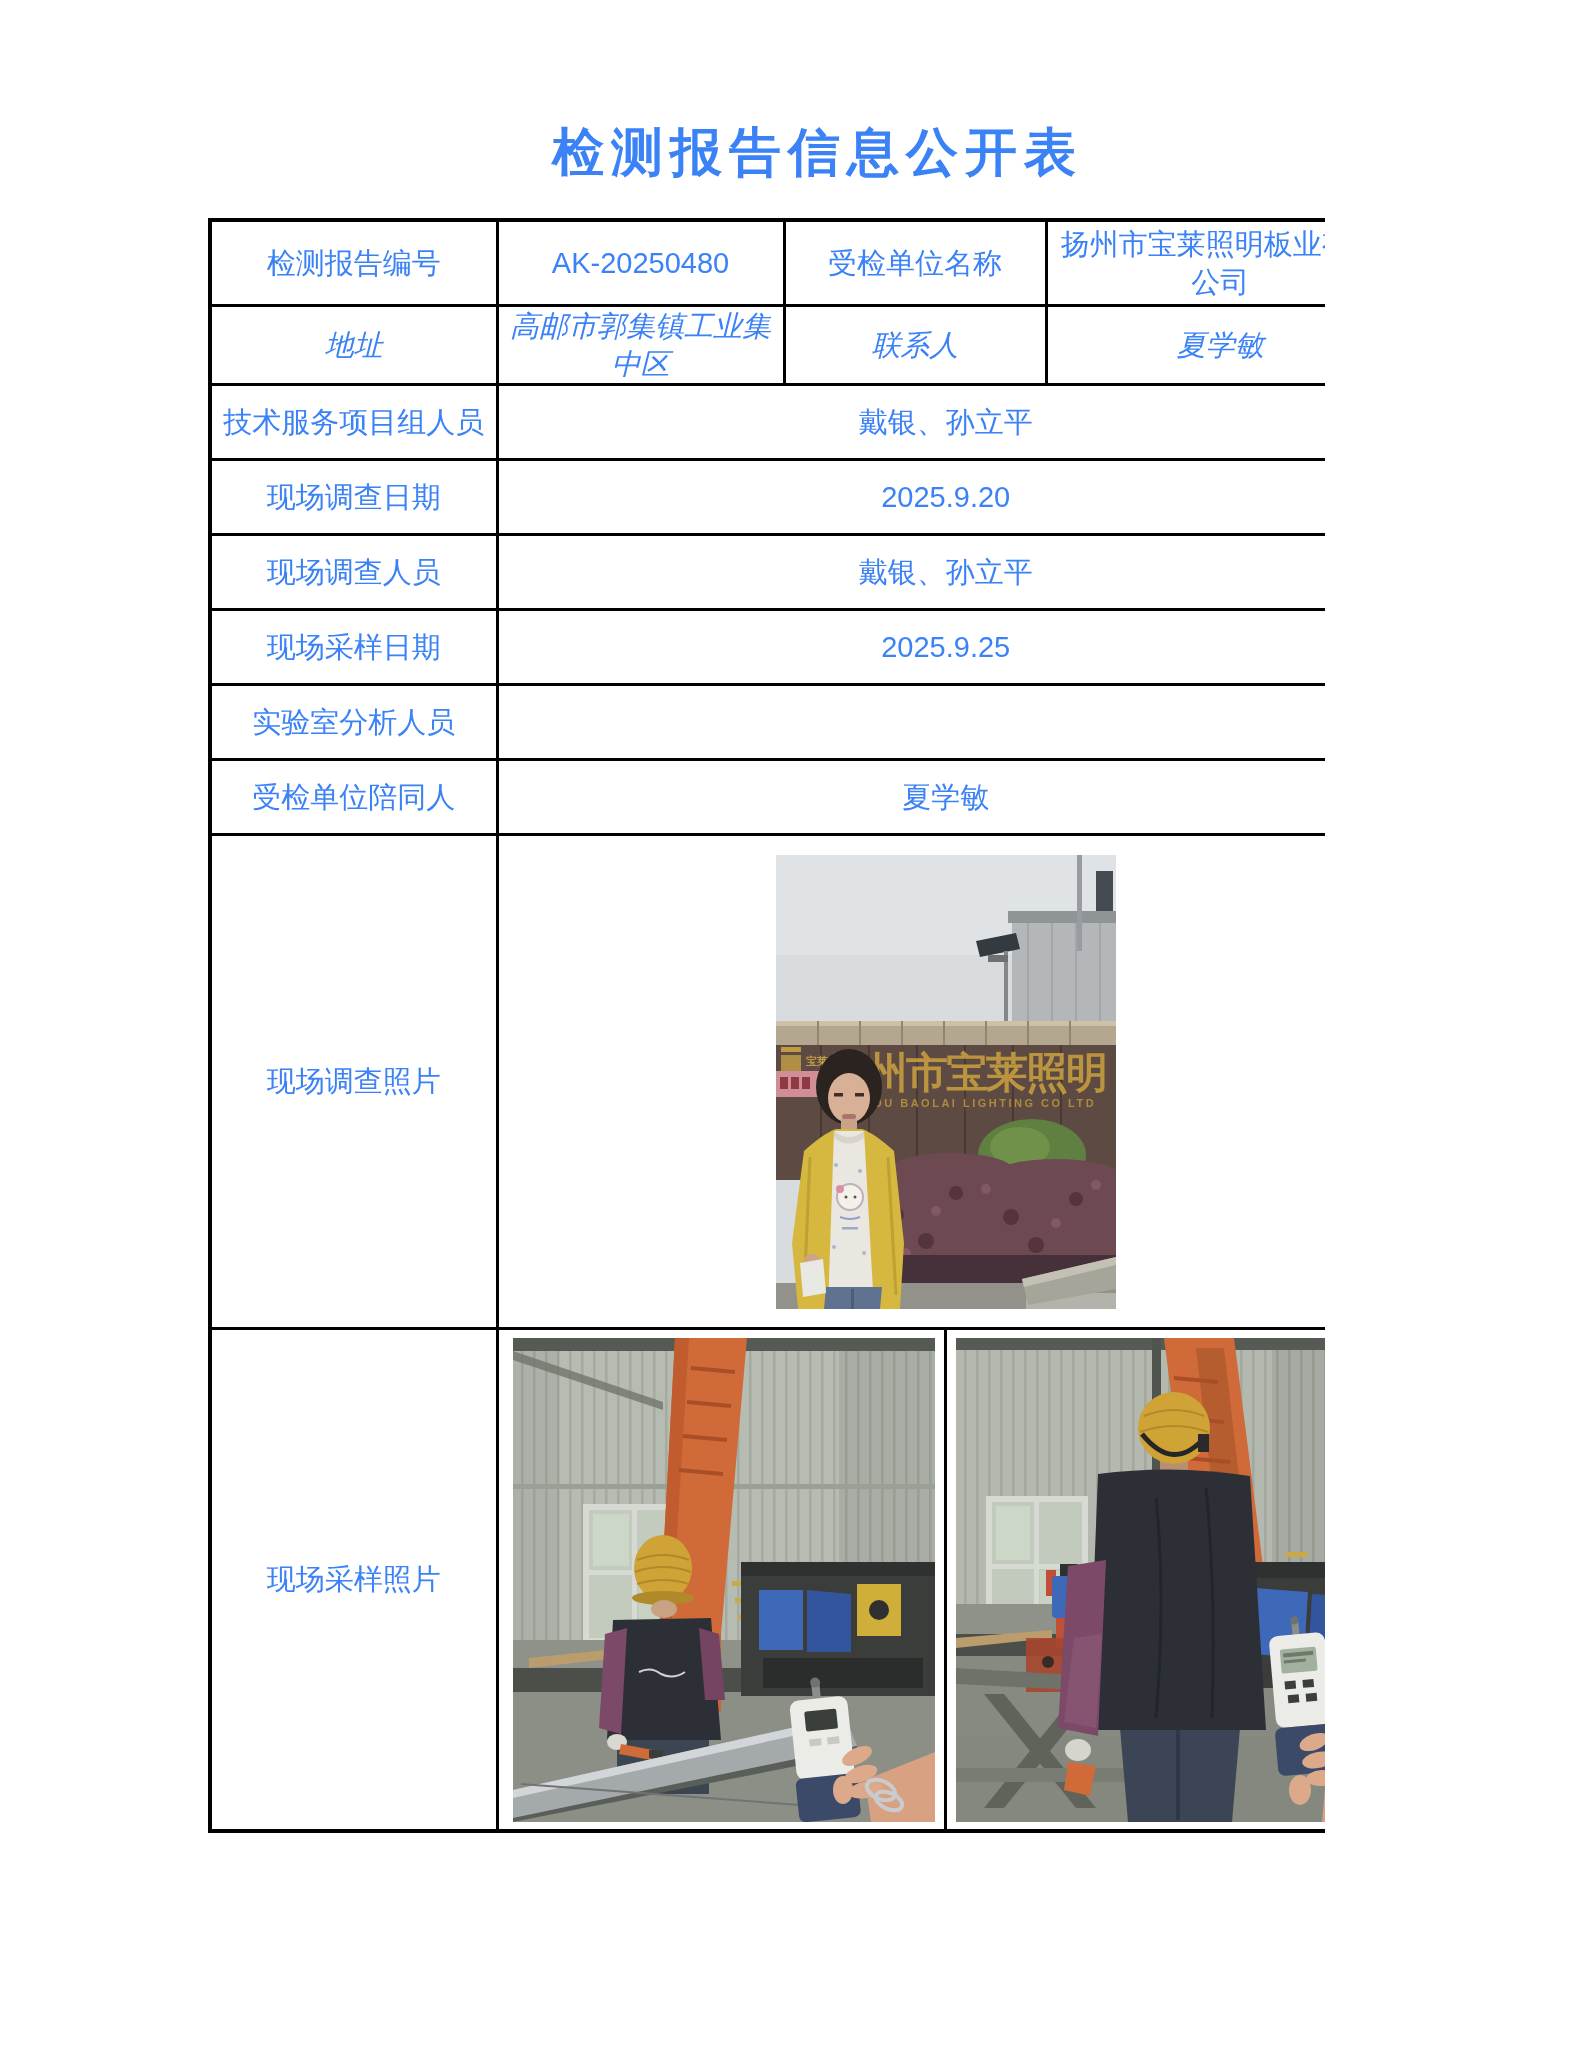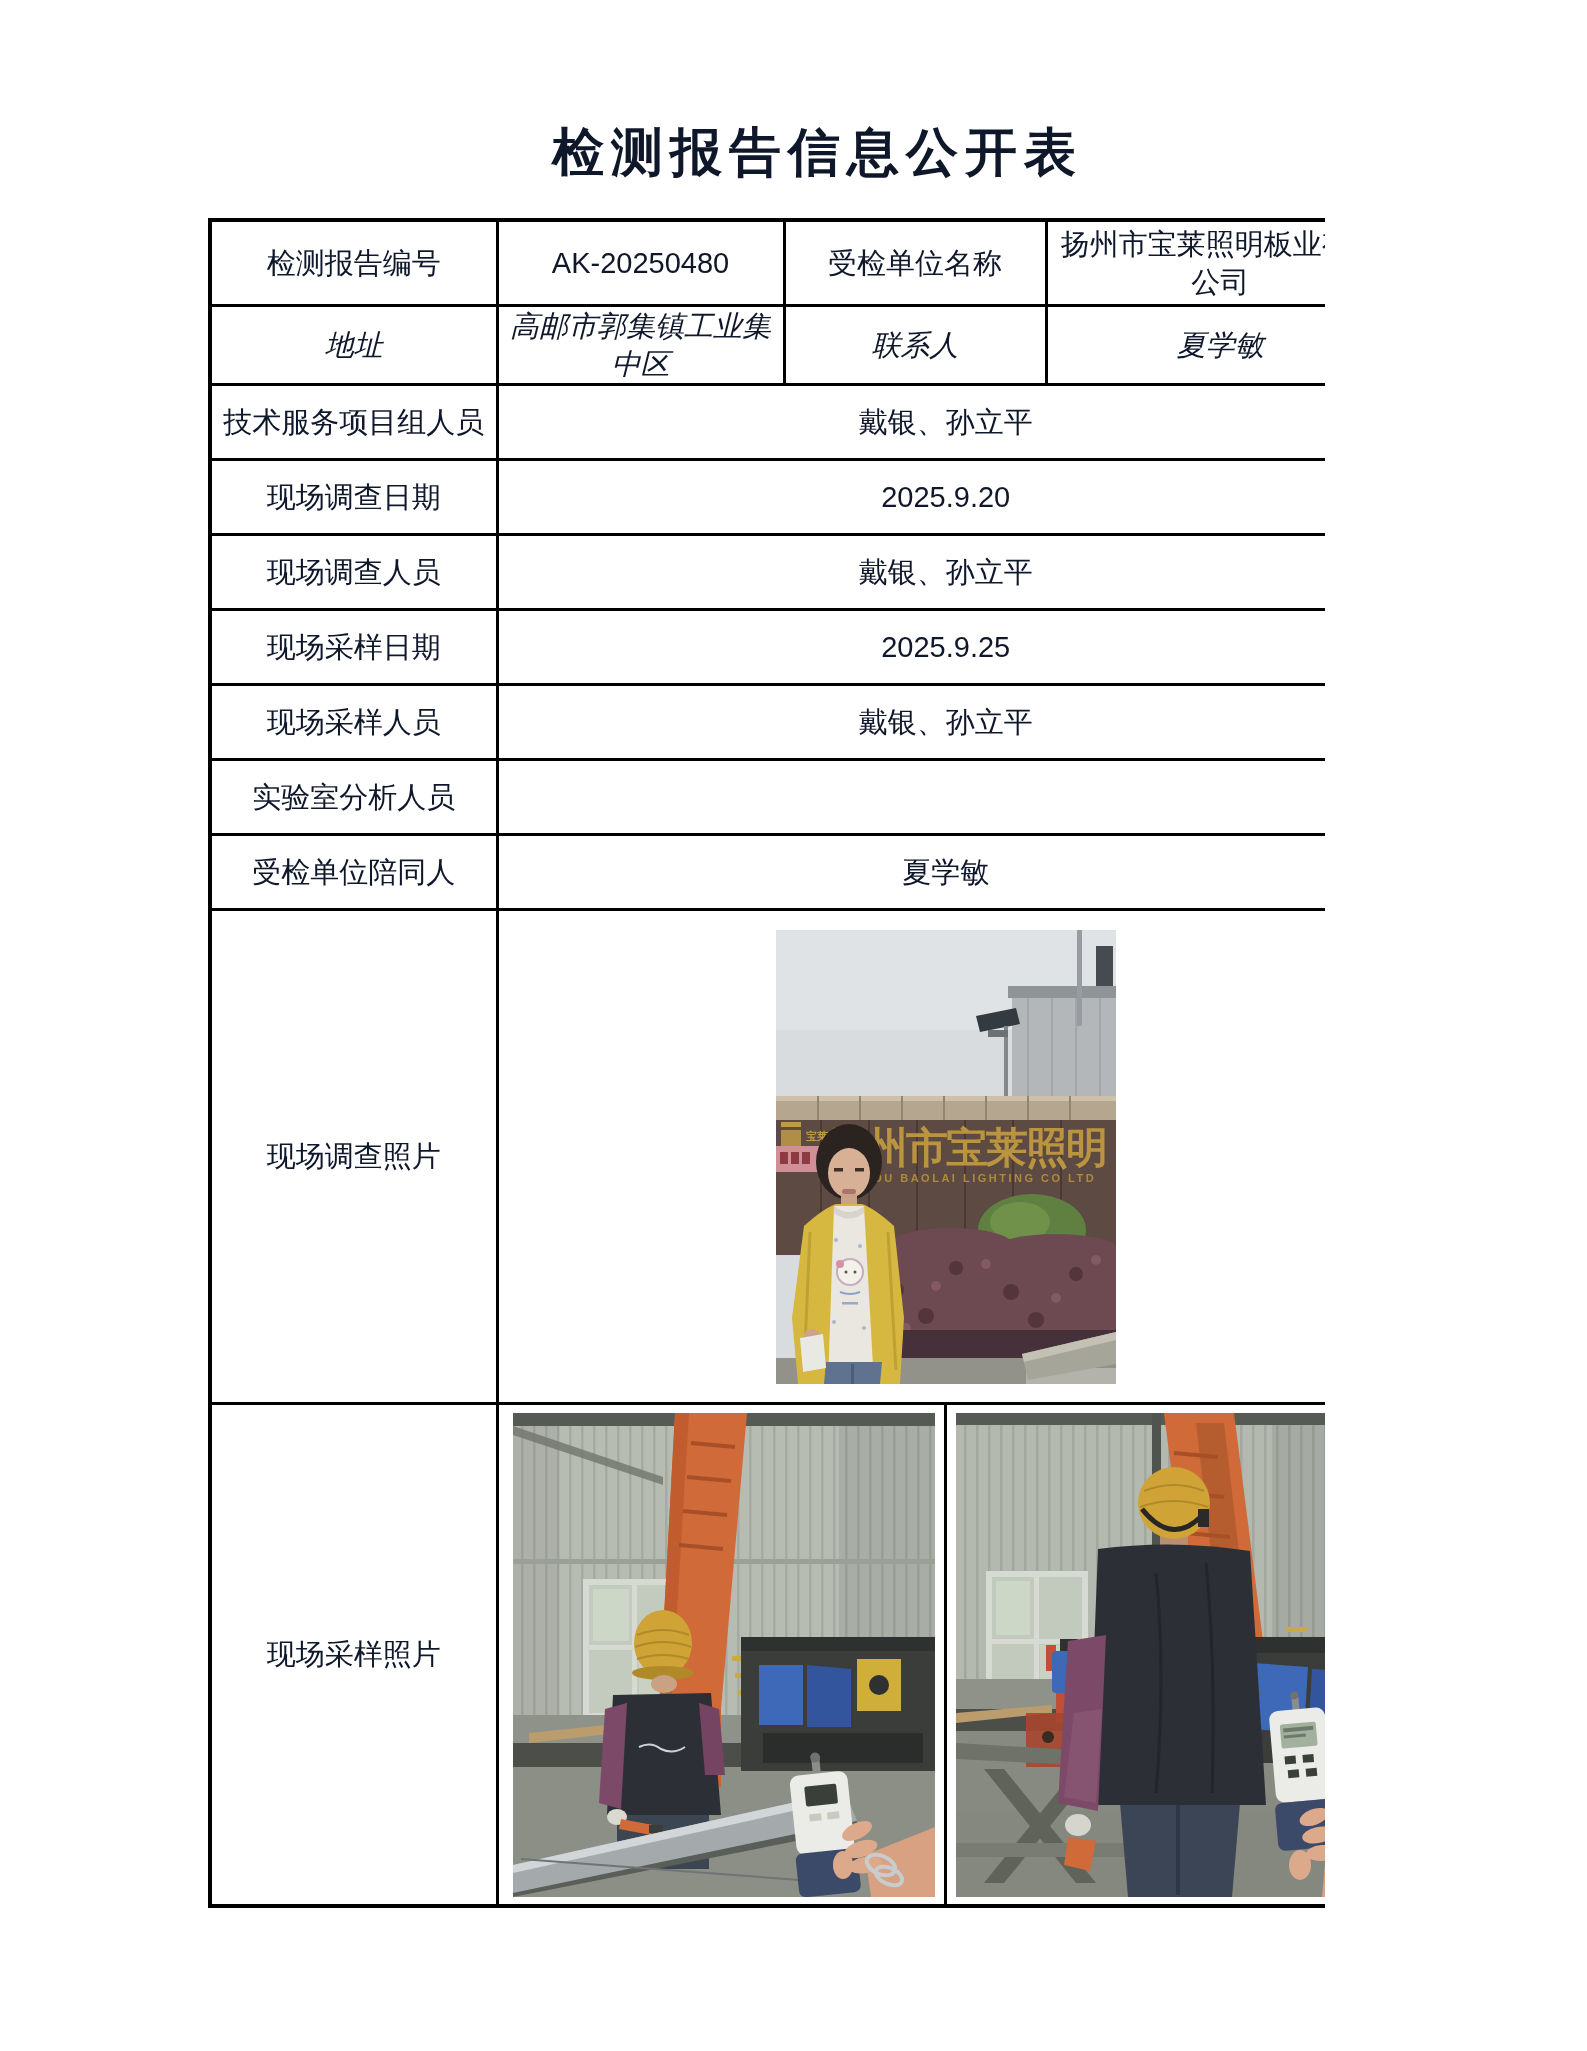--- a/index.html
+++ b/index.html
@@ -1,17 +1,17 @@
 <!DOCTYPE html>
 <html><head>
 <meta charset="utf-8">
 <style>
   html,body{margin:0;padding:0;background:#ffffff;}
   .page{position:relative;width:1325px;height:2051px;background:#ffffff;overflow:hidden;
-        font-family:"Liberation Serif","DejaVu Serif",serif;color:#0f172a;}
+        font-family:"Liberation Serif","DejaVu Serif",serif;color:#3b82f6;}
   .doc-title{position:absolute;left:225px;top:118px;width:1185px;text-align:center;
         font-size:52px;font-weight:bold;letter-spacing:7px;}
   table.report{position:absolute;left:208px;top:218px;width:1185px;border-collapse:collapse;
         table-layout:fixed;border:4px solid #000;}
   table.report td{border:3px solid #000;text-align:center;vertical-align:middle;
         font-size:29px;padding:0 6px;line-height:38px;}
   td.sans{font-family:Liberation Sans, sans-serif;}
   td.addr{text-align:left;padding:4px 8px;line-height:37px;margin-top:46px;}
   tr.r1{height:85px;} tr.r2{height:77px;font-style:italic;} tr.std{height:75px;}
   tr.ph1{height:491px;} tr.ph2{height:499px;}
@@ -63,24 +63,20 @@
     </tr>
     <tr class="std">
       <td>现场调查人员</td>
       <td colspan="3">戴银、孙立平</td>
     </tr>
     <tr class="std">
       <td>现场采样日期</td>
       <td colspan="3" class="sans">2025.9.25</td>
     </tr>
     <tr class="std">
-      <td>现场采样人员</td>
-      <td colspan="3">戴银、孙立平</td>
-    </tr>
-    <tr class="std">
       <td>实验室分析人员</td>
       <td colspan="3"></td>
     </tr>
     <tr class="std">
       <td>受检单位陪同人</td>
       <td colspan="3">夏学敏</td>
     </tr>
 
     <tr class="ph1">
       <td>现场调查照片</td>

